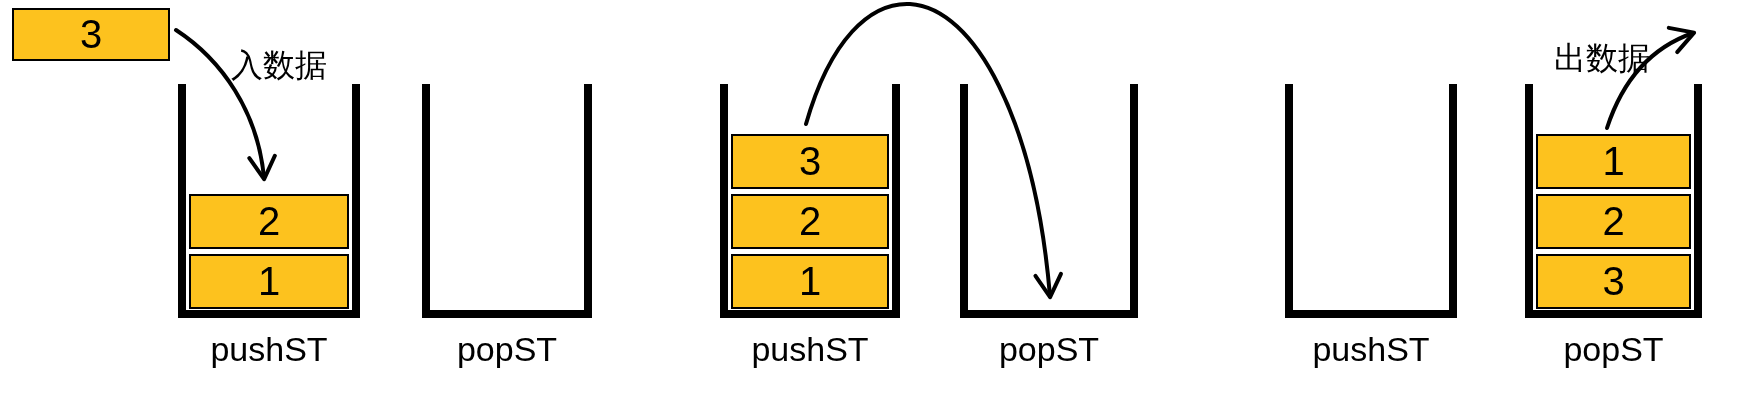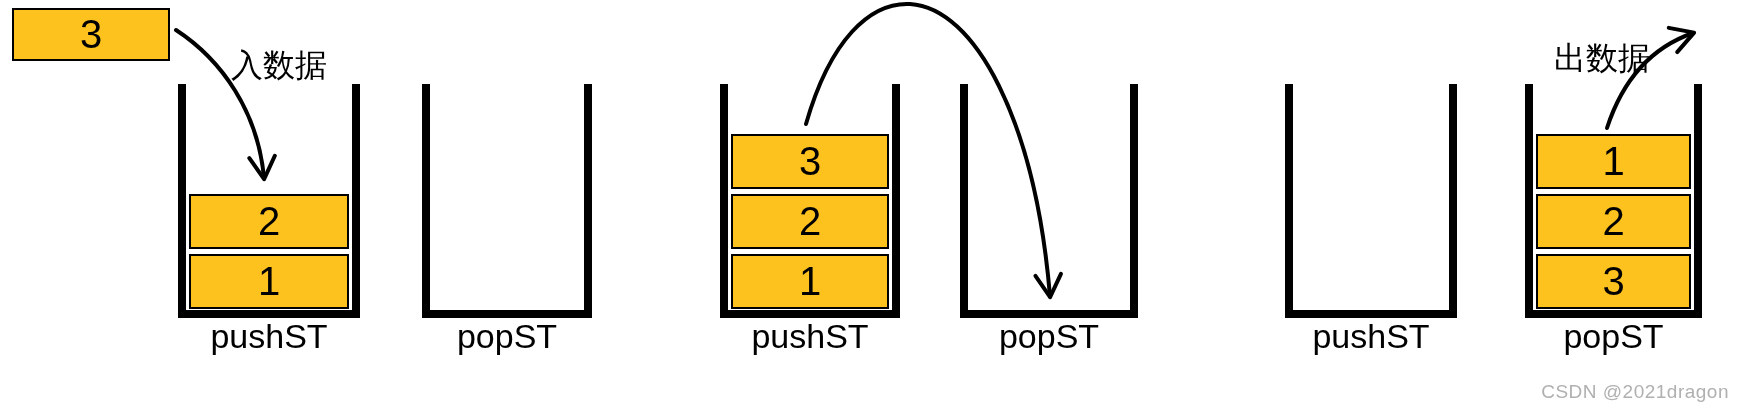--- a/index.html
+++ b/index.html
@@ -24,21 +24,21 @@
     height:234px;box-sizing:border-box;
     border-left:8px solid #000;border-right:8px solid #000;border-bottom:8px solid #000;
     display:flex;flex-direction:column;justify-content:flex-end;
     gap:5px;padding:0 3px 1px 3px;
   }
   .stack-item{
     flex:0 0 55px;height:55px;box-sizing:border-box;
     border:2px solid #000;background:var(--item-fill,#FDC21E);
     display:flex;align-items:center;justify-content:center;font-size:40px;
   }
-  .stack-label{text-align:center;font-size:34px;line-height:1.1;}
+  .stack-label{text-align:center;font-size:34px;margin-top:13px;line-height:1.1;}
   .cn-label{position:absolute;font-size:32px;line-height:1.1;white-space:nowrap;}
   #in-label{left:231px;top:48px;}
   #out-label{left:1534px;top:41px;margin-left:20px;}
   .watermark{
     position:absolute;top:381px;right:14px;font-size:19px;
     color:var(--wm-color,#B0B0B0);white-space:nowrap;letter-spacing:.5px;
   }
   .arrows{position:absolute;left:0;top:0;pointer-events:none;}
 </style>
 </head>
@@ -96,14 +96,13 @@
     <defs>
       <marker id="ah" markerWidth="8" markerHeight="8" refX="6.5" refY="4" orient="auto">
         <path d="M1.2,0.8 L6.8,4 L1.2,7.2" fill="none" stroke="#000" stroke-width="1" stroke-linecap="round" stroke-linejoin="round"></path>
       </marker>
     </defs>
     <path d="M 176 30 C 222 60 258 112 264 178" fill="none" stroke="#000" stroke-width="4" stroke-linecap="round" marker-end="url(#ah)"></path>
     <path d="M 806 124 C 830 40 870 2 910 4 C 975 8 1035 120 1050 296" fill="none" stroke="#000" stroke-width="4" stroke-linecap="round" marker-end="url(#ah)"></path>
     <path d="M 1607 128 C 1622 82 1650 48 1693 33" fill="none" stroke="#000" stroke-width="4" stroke-linecap="round" marker-end="url(#ah)"></path>
   </svg>
 
-  <div class="watermark">CSDN @2021dragon</div>
 </div>
 
 </body></html>

